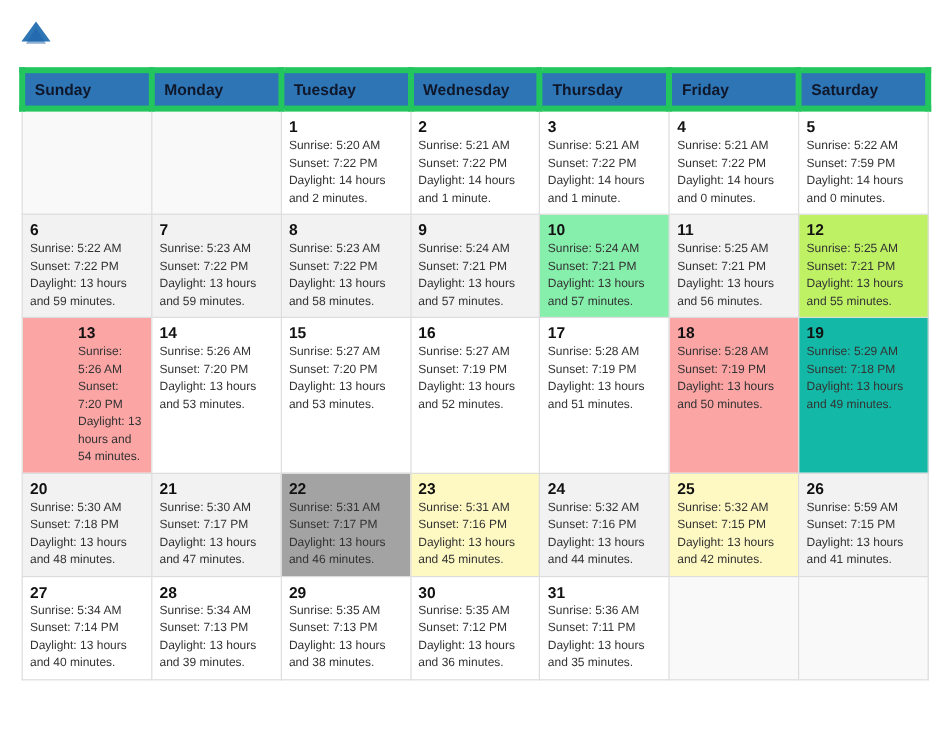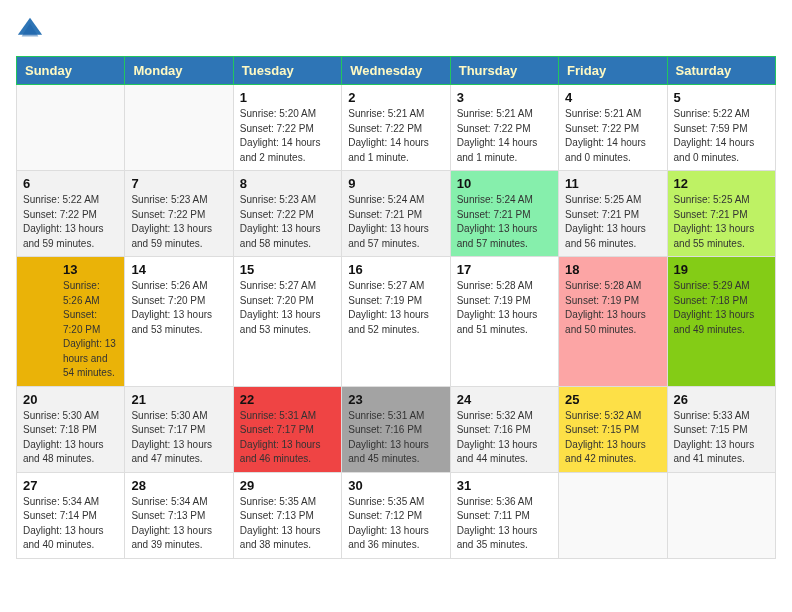--- a/index.html
+++ b/index.html
@@ -37,25 +37,25 @@
       font-size: 15px;
       color: #333;
     }
     .calendar {
       width: 100%;
       border-collapse: collapse;
       border: 1px solid #ccc;
     }
     .calendar th {
       background-color: #2e75b6;
-      color: #fef9c3;
+      color: #0f172a;
       text-align: left;
       padding: 6px 8px;
       font-size: 13px;
-      border: 1px solid #22c55e;
+      border: 5px solid #22c55e;
     }
     .calendar td {
       vertical-align: top;
       padding: 5px 6px;
       border: 1px solid #ddd;
       font-size: 11px;
       color: #222;
       width: 108px;
       min-height: 80px;
       background: #fff;
@@ -191,21 +191,21 @@
 Daylight: 13 hours and 56 minutes.</div>
         </td>
         <td style="background-color: #bef264;">
           <span class="day-number">12</span>
           <div class="cell-info">Sunrise: 5:25 AM
 Sunset: 7:21 PM
 Daylight: 13 hours and 55 minutes.</div>
         </td>
       </tr>
       <tr>
-        <td style="background-color: #eab308; padding-left: 46px;">
+        <td style="background-color: #fca5a5; padding-left: 46px;">
           <span class="day-number">13</span>
           <div class="cell-info">Sunrise: 5:26 AM
 Sunset: 7:20 PM
 Daylight: 13 hours and 54 minutes.</div>
         </td>
         <td style="background-color: rgb(255, 255, 255);">
           <span class="day-number">14</span>
           <div class="cell-info">Sunrise: 5:26 AM
 Sunset: 7:20 PM
 Daylight: 13 hours and 53 minutes.</div>
@@ -227,67 +227,67 @@
           <div class="cell-info">Sunrise: 5:28 AM
 Sunset: 7:19 PM
 Daylight: 13 hours and 51 minutes.</div>
         </td>
         <td style="background-color: #fca5a5;">
           <span class="day-number">18</span>
           <div class="cell-info">Sunrise: 5:28 AM
 Sunset: 7:19 PM
 Daylight: 13 hours and 50 minutes.</div>
         </td>
-        <td style="background-color: #84cc16;">
+        <td style="background-color: #14b8a6;">
           <span class="day-number">19</span>
           <div class="cell-info">Sunrise: 5:29 AM
 Sunset: 7:18 PM
 Daylight: 13 hours and 49 minutes.</div>
         </td>
       </tr>
       <tr>
         <td style="background-color: rgb(242, 242, 242);">
           <span class="day-number">20</span>
           <div class="cell-info">Sunrise: 5:30 AM
 Sunset: 7:18 PM
 Daylight: 13 hours and 48 minutes.</div>
         </td>
         <td style="background-color: rgb(242, 242, 242);">
           <span class="day-number">21</span>
           <div class="cell-info">Sunrise: 5:30 AM
 Sunset: 7:17 PM
 Daylight: 13 hours and 47 minutes.</div>
         </td>
-        <td style="background-color: #ef4444;">
+        <td style="background-color: #a3a3a3;">
           <span class="day-number">22</span>
           <div class="cell-info">Sunrise: 5:31 AM
 Sunset: 7:17 PM
 Daylight: 13 hours and 46 minutes.</div>
         </td>
-        <td style="background-color: #a3a3a3; margin-left: 28px;">
+        <td style="background-color: #fef9c3; margin-left: 28px;">
           <span class="day-number">23</span>
           <div class="cell-info">Sunrise: 5:31 AM
 Sunset: 7:16 PM
 Daylight: 13 hours and 45 minutes.</div>
         </td>
         <td style="background-color: rgb(242, 242, 242);">
           <span class="day-number">24</span>
           <div class="cell-info">Sunrise: 5:32 AM
 Sunset: 7:16 PM
 Daylight: 13 hours and 44 minutes.</div>
         </td>
-        <td style="background-color: #fde047;">
+        <td style="background-color: #fef9c3;">
           <span class="day-number">25</span>
           <div class="cell-info">Sunrise: 5:32 AM
 Sunset: 7:15 PM
 Daylight: 13 hours and 42 minutes.</div>
         </td>
         <td style="background-color: rgb(242, 242, 242);">
           <span class="day-number">26</span>
-          <div class="cell-info">Sunrise: 5:33 AM
+          <div class="cell-info">Sunrise: 5:59 AM
 Sunset: 7:15 PM
 Daylight: 13 hours and 41 minutes.</div>
         </td>
       </tr>
       <tr>
         <td style="background-color: rgb(255, 255, 255);">
           <span class="day-number">27</span>
           <div class="cell-info">Sunrise: 5:34 AM
 Sunset: 7:14 PM
 Daylight: 13 hours and 40 minutes.</div>

